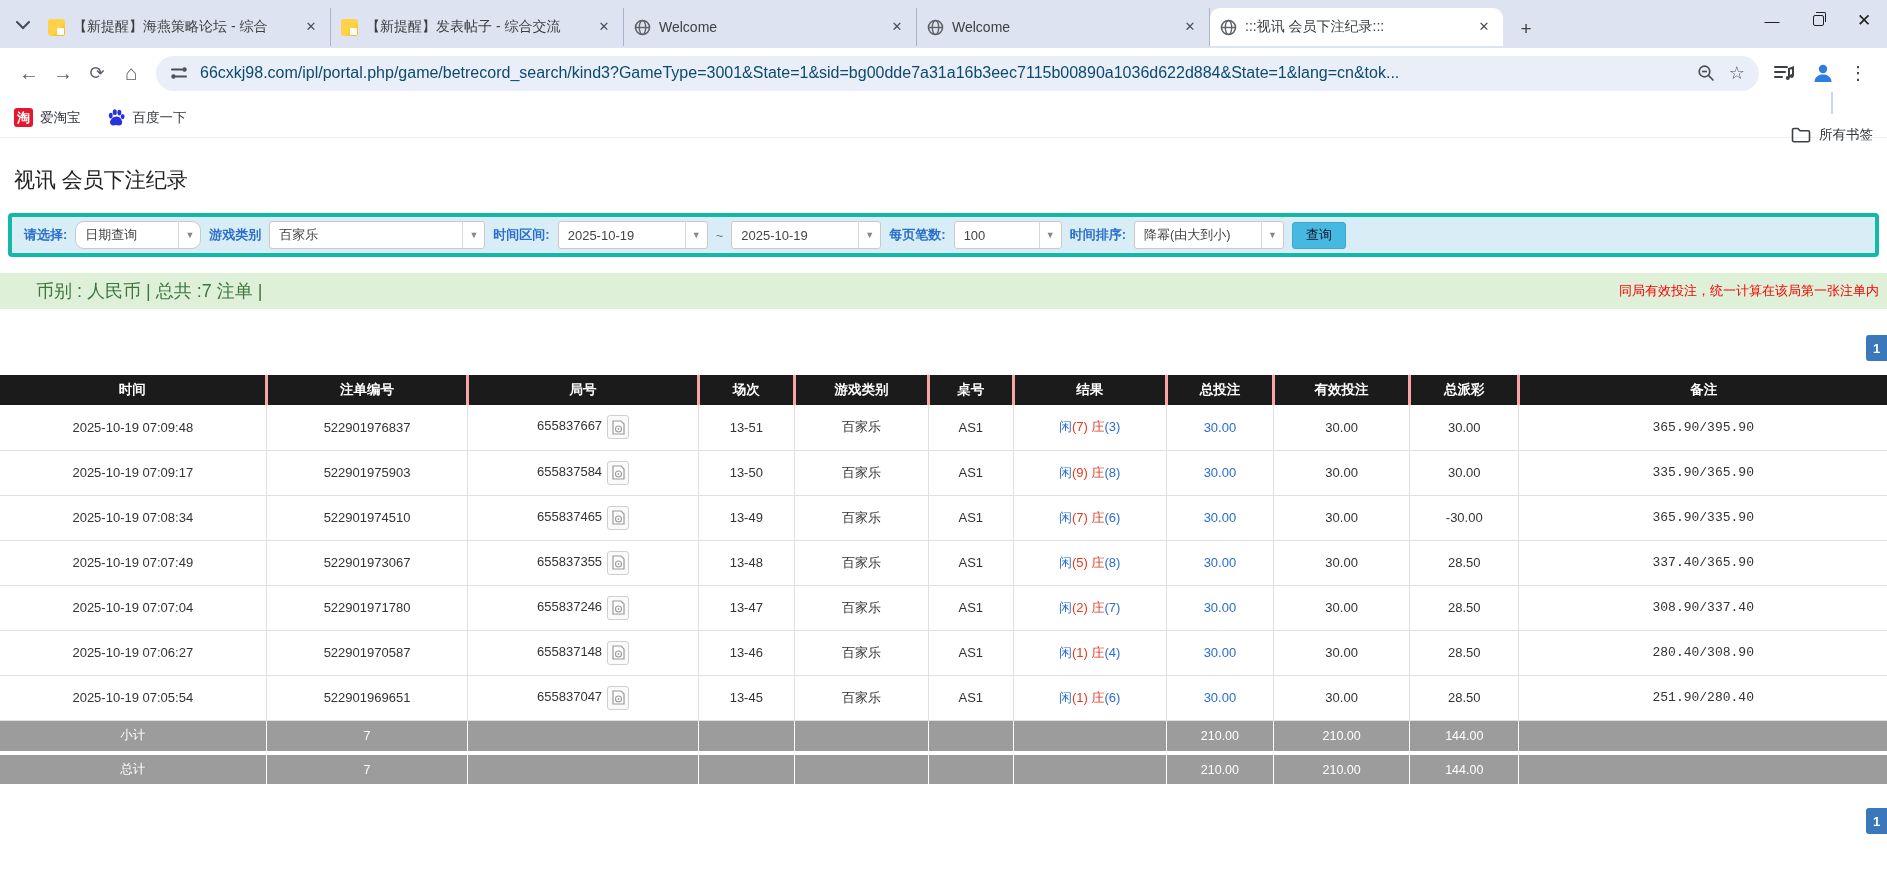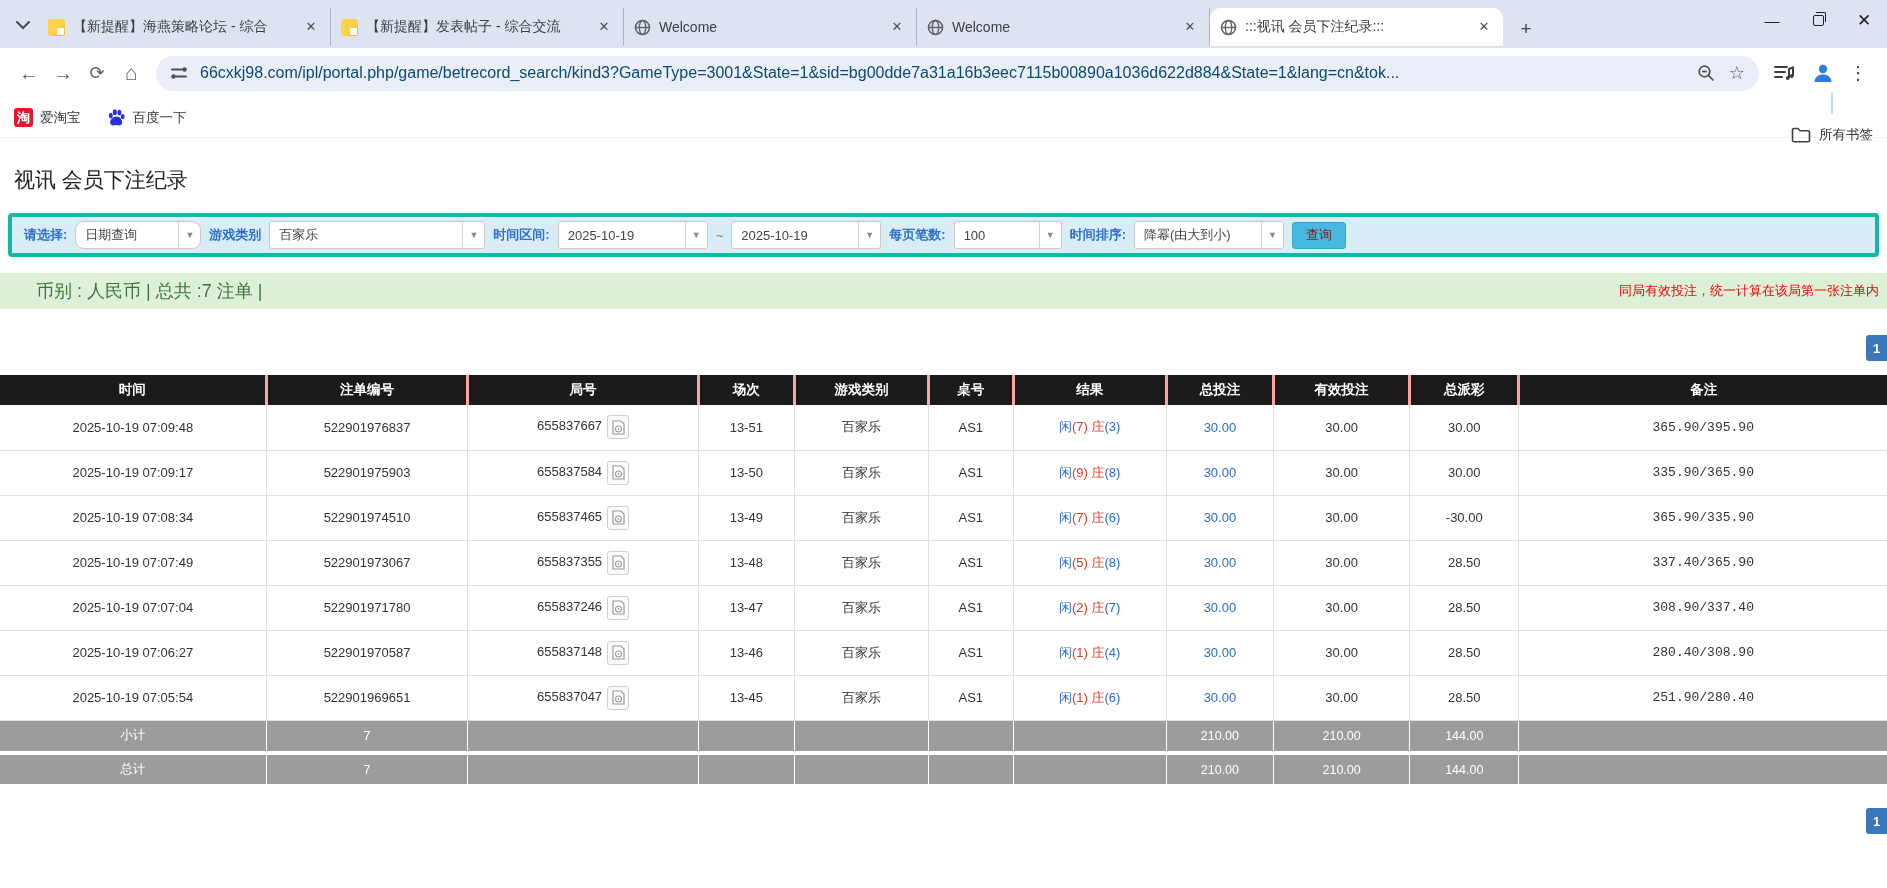--- a/index.html
+++ b/index.html
@@ -56,21 +56,21 @@
 
   .filterbar { margin:19px 8px 0 8px; height:44px; background:#d9edf7; border:4px solid #14b8a6;
     border-radius:4px; display:flex; align-items:center; padding:0 12px; gap:8px; }
   .flabel { color:#2a6fc9; font-size:13px; font-weight:bold; white-space:nowrap; }
   .sel { display:inline-flex; align-items:center; background:#fff; border:1px solid #c9c9c9;
     border-radius:3px; height:28px; cursor:pointer; }
   .sel .val { padding:0 9px; font-size:13px; color:#444; flex:1; white-space:nowrap; overflow:hidden; }
   .sel .arrow { width:22px; align-self:stretch; border-left:1px solid #d8d8d8; display:flex;
     align-items:center; justify-content:center; color:#888; font-size:9px; }
   .tilde { color:#777; font-size:13px; }
-  .btn-search { background:#47b8e0; color:#7f1d1d; border:1px solid #39a8d4; border-radius:3px;
+  .btn-search { background:#47b8e0; color:#0f172a; border:1px solid #39a8d4; border-radius:3px;
     height:27px; padding:0 13px; font-size:13px; cursor:pointer; }
 
   .greenbar { margin-top:16px; height:36px; background:#dff0d8; display:flex; align-items:center; }
   .greenbar .left { color:#3c763d; font-size:18px; padding-left:36px; }
   .greenbar .right { margin-left:auto; color:#f50000; font-size:13px; padding-right:8px; }
 
   .pager-row { height:26px; margin-top:26px; position:relative; }
   .pager-row.bottom { margin-top:20px; }
   .pager { position:absolute; right:0; top:0; width:21px; height:26px; background:#3a78bb;
     color:#fff; font-size:13px; font-weight:bold; display:flex; align-items:center;

